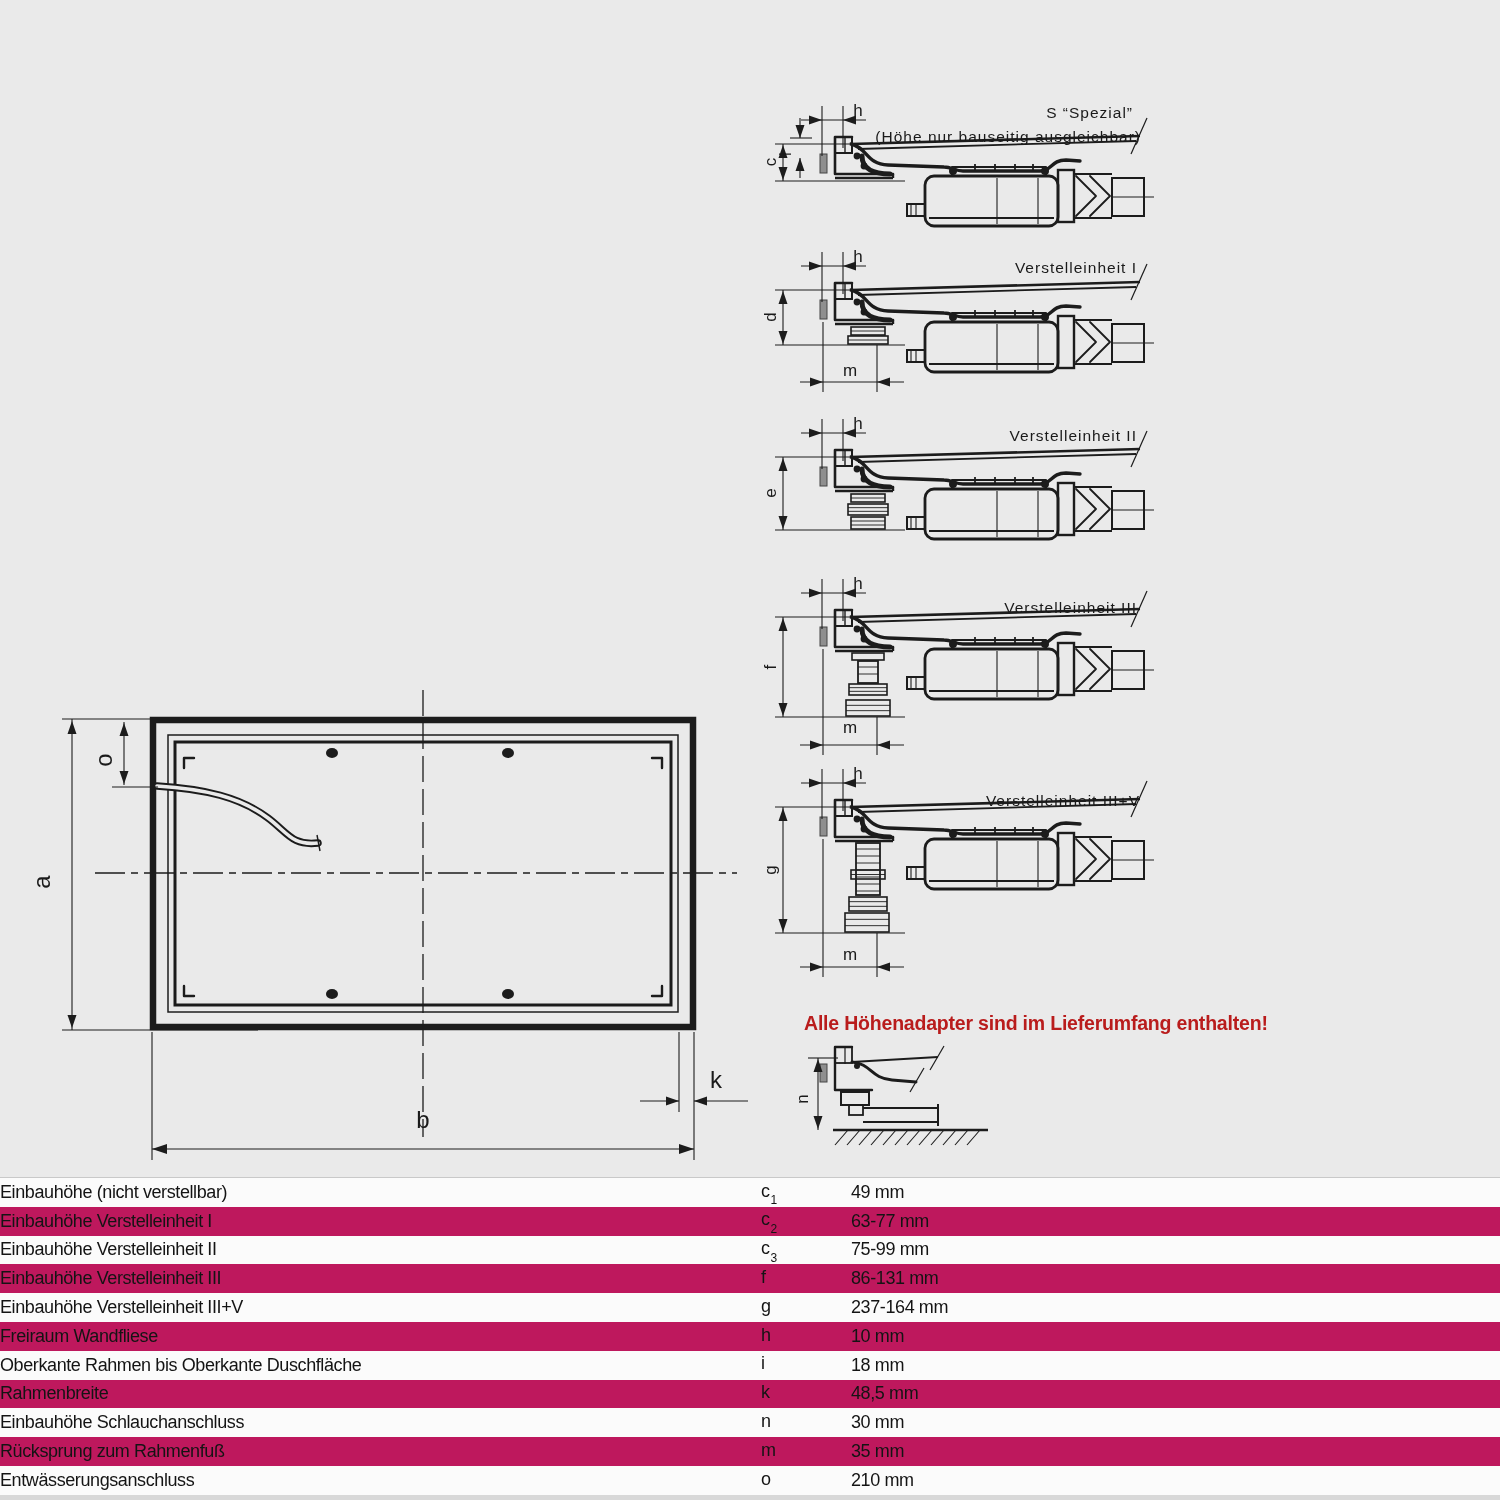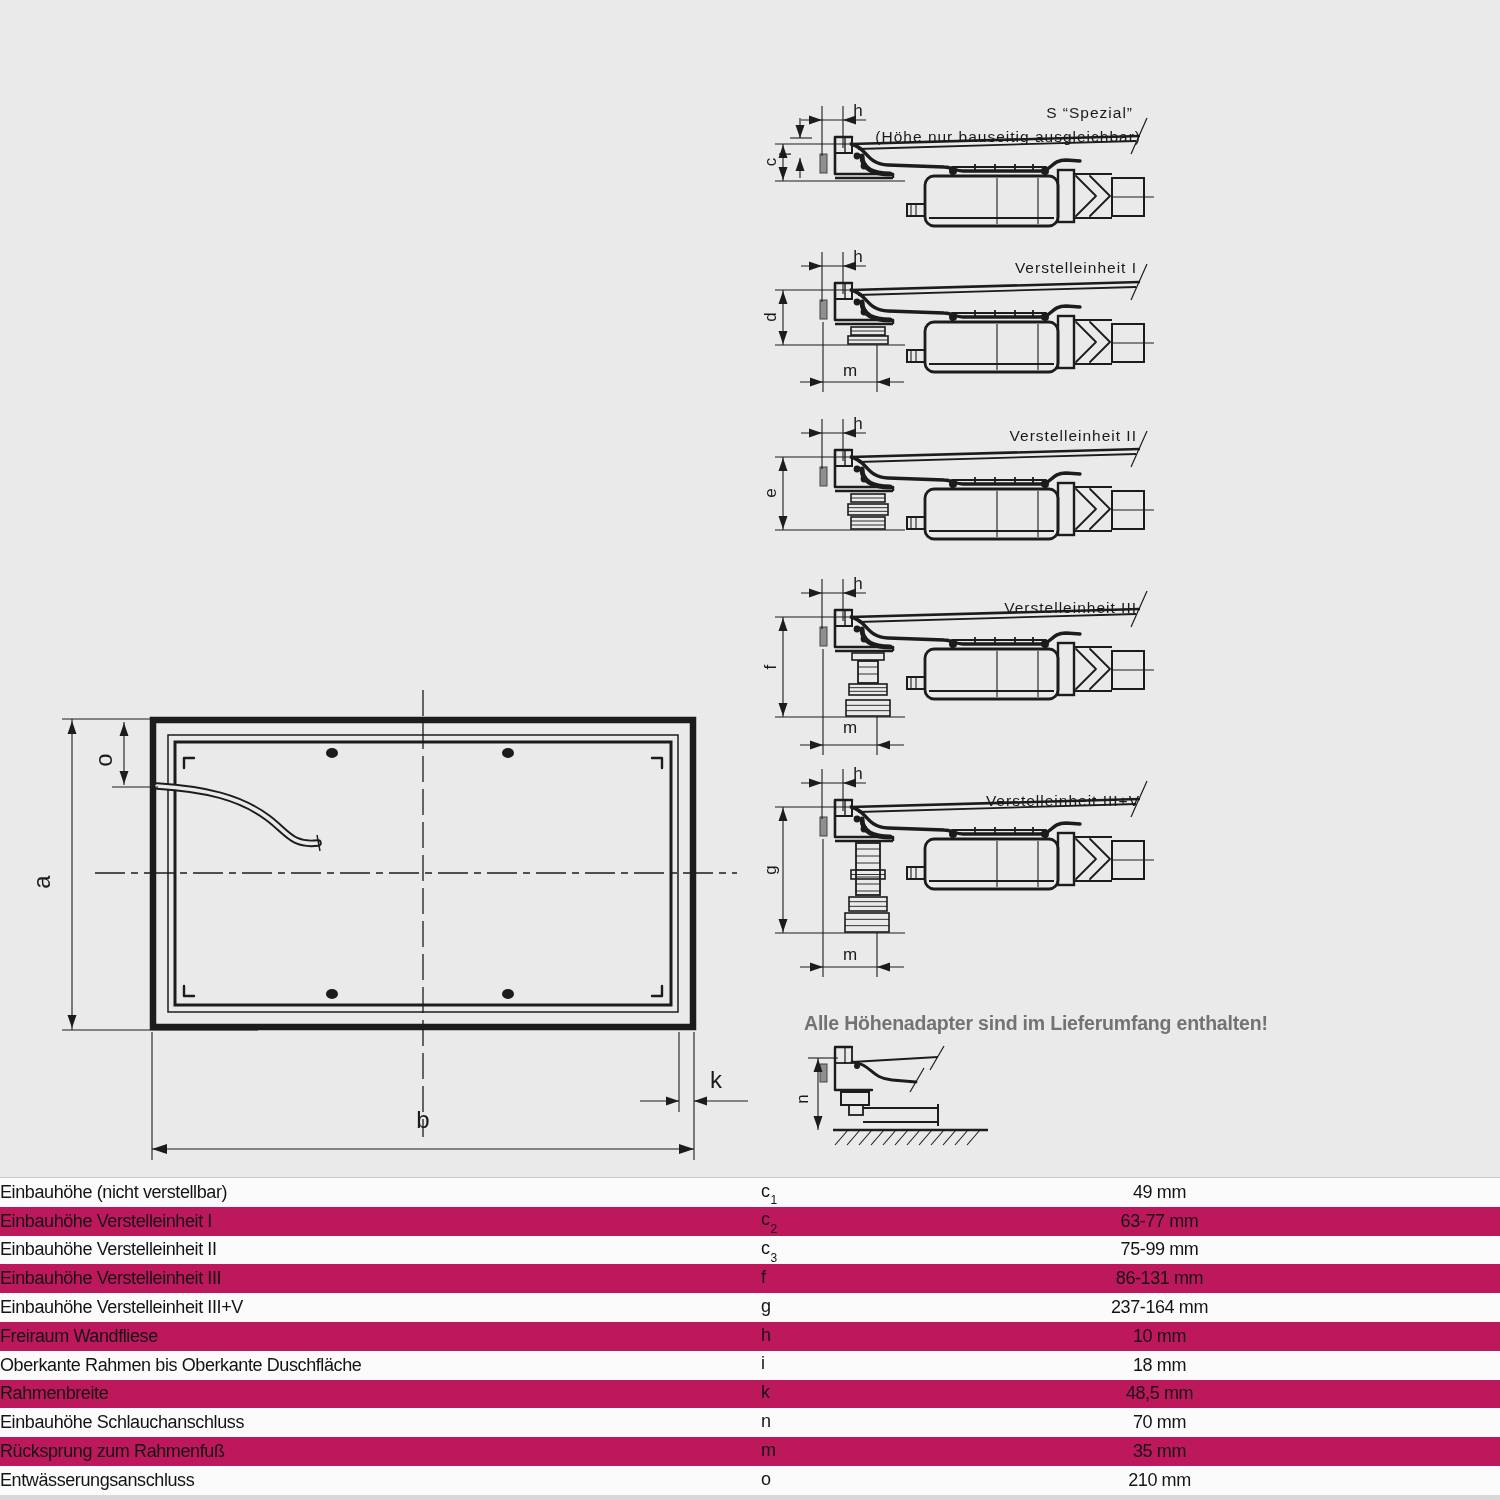--- a/index.html
+++ b/index.html
@@ -7,36 +7,36 @@
     position:relative;width:1500px;height:1500px;overflow:hidden;
     background:#eaeaea;font-family:"Liberation Sans",sans-serif;color:#141414;
   }
   svg.draw{position:absolute;left:0;top:0;}
   text{fill:#1a1a1a;}
   .t-title{font-size:15.5px;letter-spacing:1px;}
   .dim{font-size:17px;}
   .dim-plan{font-size:24px;}
   .note{
     position:absolute;left:804px;top:1012px;
-    font-size:19.5px;font-weight:bold;letter-spacing:-0.2px;color:#737373;
+    font-size:19.5px;font-weight:bold;letter-spacing:-0.2px;color:#b91c1c;
     white-space:nowrap;
   }
   .spec-table{
     position:absolute;left:0;top:1177px;width:1500px;
     border-top:1px solid #c9c9c9;
   }
   .trow{
     display:flex;align-items:center;height:28.8px;
     background:#fbfbfb;font-size:18px;letter-spacing:-0.4px;
   }
   .trow.alt{background:#be185d;}
   .tlabel{flex:0 0 745px;box-sizing:border-box;white-space:nowrap;}
   .tsym{flex:0 0 90px;white-space:nowrap;margin-left:16px;}
   .tsym sub{font-size:12px;position:relative;top:3px;left:1px;}
-  .tval{flex:1;text-align:center;padding-right:32px;white-space:nowrap;}
+  .tval{flex:1;text-align:left;padding-right:32px;white-space:nowrap;}
   .strip{height:7px;background:#d8d8d8;}
 </style>
 </head>
 <body>
 
 <div class="page">
 
   <svg class="draw" width="1500" height="1500" viewBox="0 0 1500 1500">
 
     <g>
@@ -483,21 +483,21 @@
         <div class="tval">18 mm</div>
       </div>
       <div class="trow alt">
         <div class="tlabel">Rahmenbreite</div>
         <div class="tsym"><span>k</span><sub></sub></div>
         <div class="tval">48,5 mm</div>
       </div>
       <div class="trow">
         <div class="tlabel">Einbauhöhe Schlauchanschluss</div>
         <div class="tsym"><span>n</span><sub></sub></div>
-        <div class="tval">70 mm</div>
+        <div class="tval">30 mm</div>
       </div>
       <div class="trow alt">
         <div class="tlabel">Rücksprung zum Rahmenfuß</div>
         <div class="tsym"><span>m</span><sub></sub></div>
         <div class="tval">35 mm</div>
       </div>
       <div class="trow">
         <div class="tlabel">Entwässerungsanschluss</div>
         <div class="tsym"><span>o</span><sub></sub></div>
         <div class="tval">210 mm</div>

